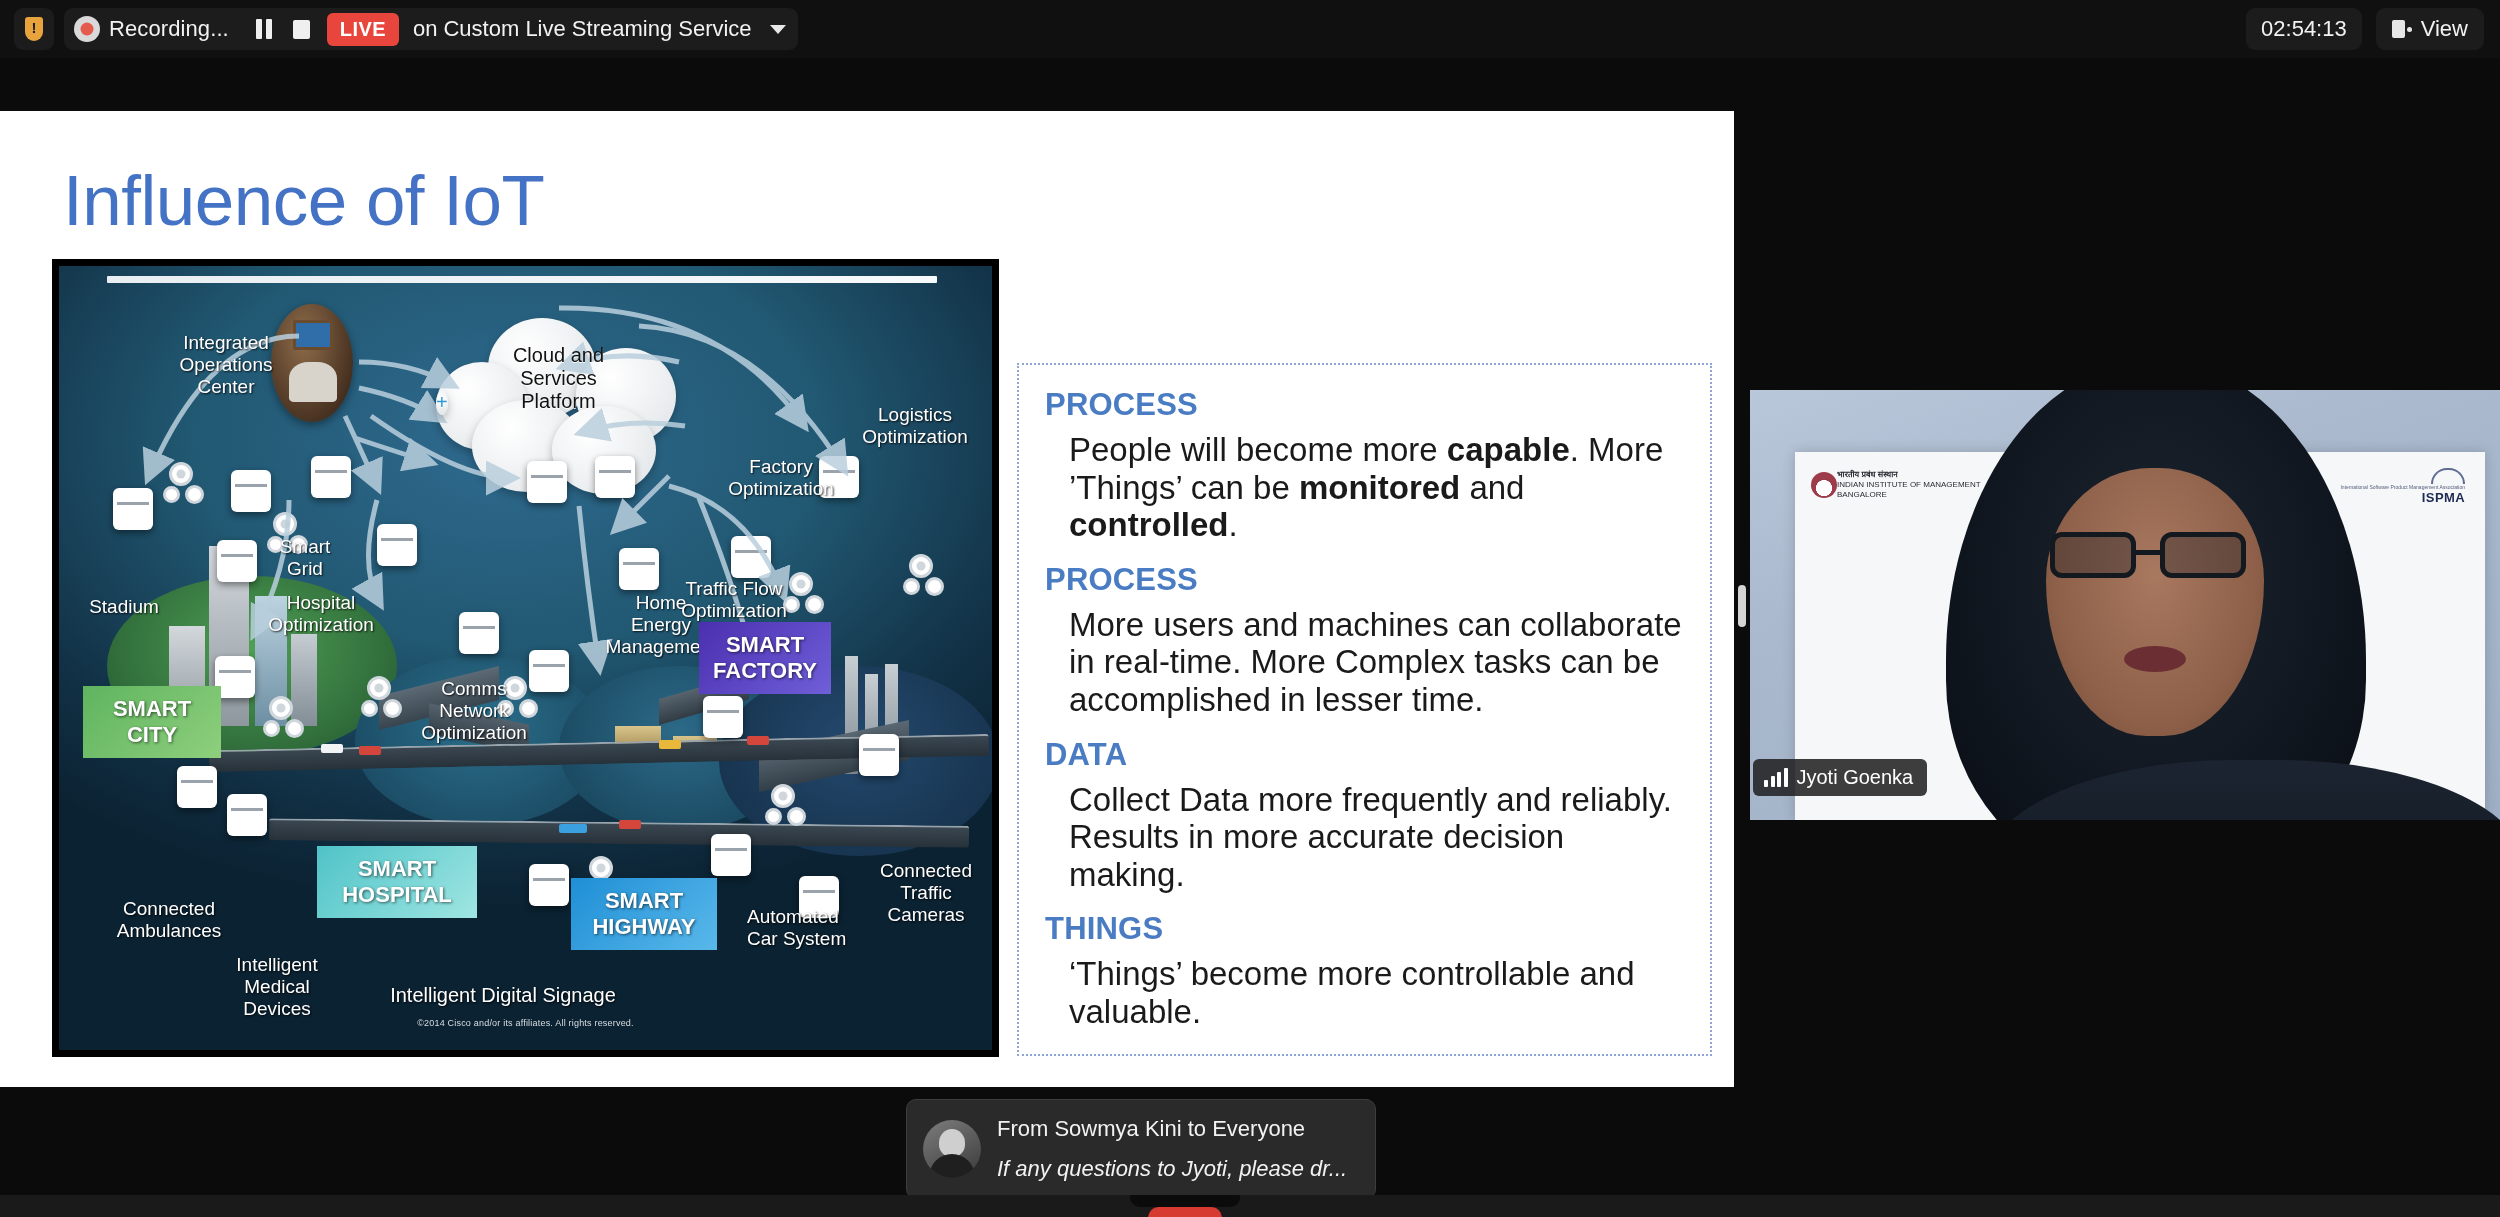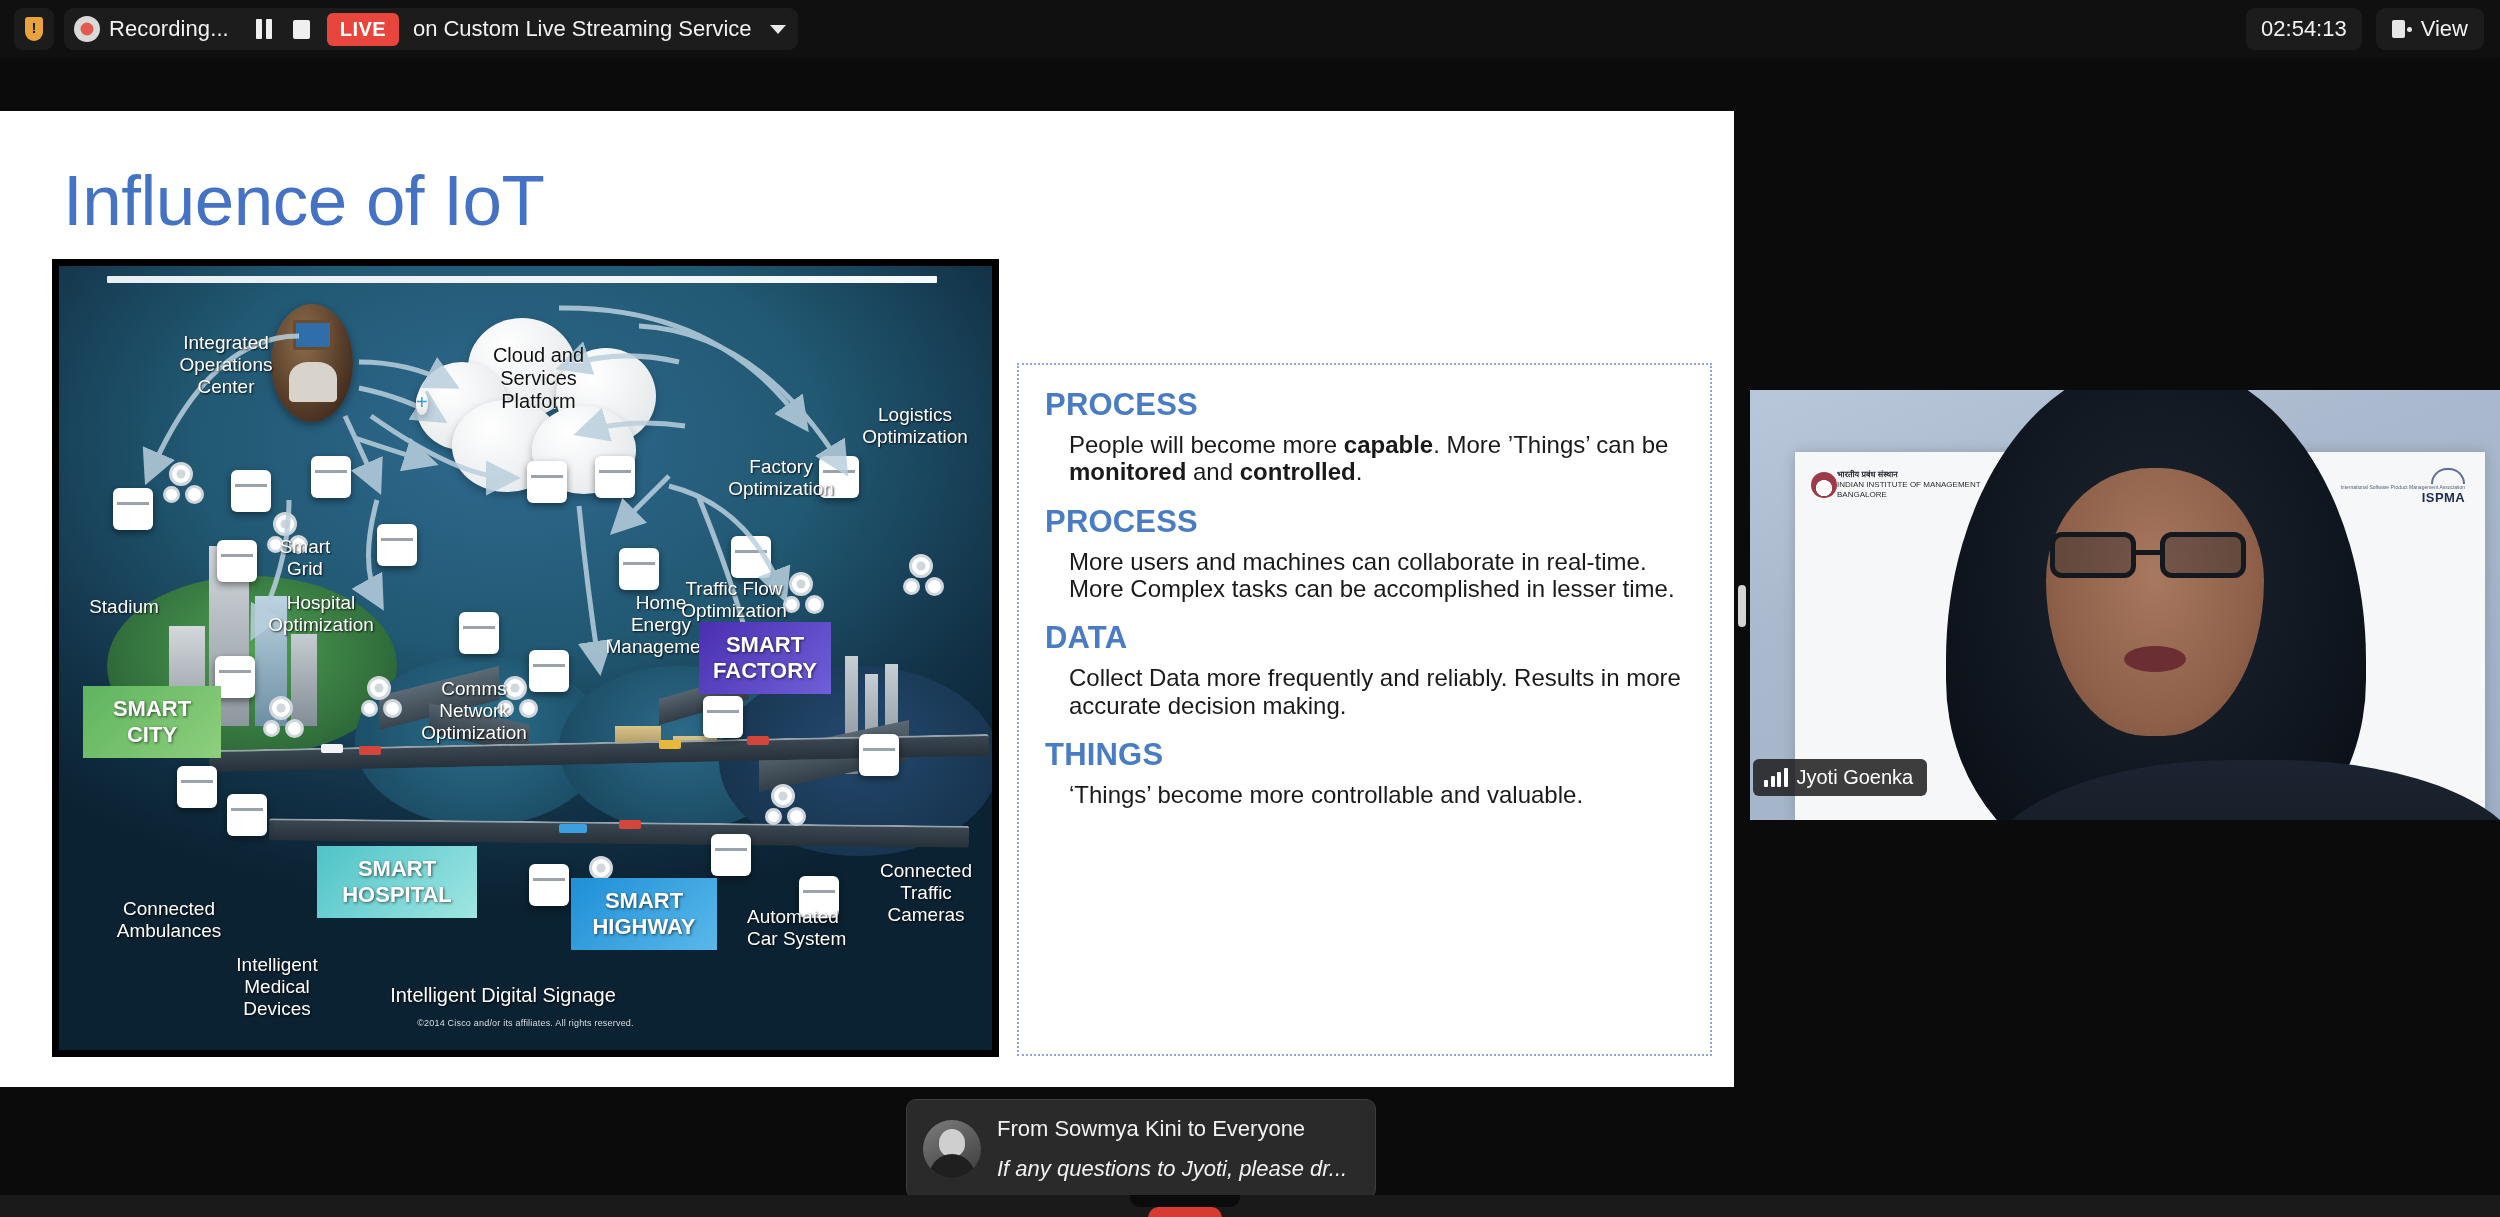--- a/index.html
+++ b/index.html
@@ -99,21 +99,21 @@
     position: absolute; inset: 0;
     background:
       radial-gradient(ellipse 75% 60% at 48% 22%, #2f6a8f 0%, #215872 45%, #123247 78%, #0b2232 100%),
       linear-gradient(#17415c, #081a28);
   }
   .diag-topline {
     position: absolute; left: 48px; top: 10px; width: 830px; height: 7px;
     background: linear-gradient(90deg,#e9eef2,#f7fafc); border-radius: 1px;
   }
   .cloud {
-    position: absolute; left: 357px; top: 52px; width: 245px; height: 185px;
+    position: absolute; left: 377px; top: 52px; width: 245px; height: 185px;
   }
   .cloud span {
     position: absolute; border-radius: 50%;
     background: radial-gradient(circle at 35% 30%, #ffffff, #dfe3e6);
     box-shadow: 0 4px 9px rgba(0,0,0,.25);
   }
   .c1 { left: 52px; top: 0;    width: 108px; height: 100px; }
   .c2 { left: 0;    top: 44px; width: 92px;  height: 88px; }
   .c3 { left: 140px;top: 30px; width: 100px; height: 96px; }
   .c4 { left: 36px; top: 82px; width: 110px; height: 92px; }
@@ -192,21 +192,21 @@
   
   .textbox {
     position: absolute; left: 1017px; top: 252px; width: 695px; height: 693px;
     border: 2px dotted #8ea5d6; background: #fff; padding: 22px 26px 0 26px;
   }
   .sec-head {
     color: #4a7cc4; font-size: 31px; font-weight: bold; letter-spacing: .2px;
     margin-bottom: 8px;
   }
   .sec-body {
-    color: #1a1a1a; font-size: 24px; line-height: 1.14; margin: 0 0 18px 24px;
+    color: #1a1a1a; font-size: 33px; line-height: 1.14; margin: 0 0 18px 24px;
     font-weight: 400;
   }
   .sec-body b { font-weight: bold; }
   .sec-block { margin-bottom: 6px; }
 
   
   .divider {
     position: absolute; left: 1734px; top: 111px; width: 16px; height: 976px;
     background: #0b0b0b; cursor: col-resize;
   }

